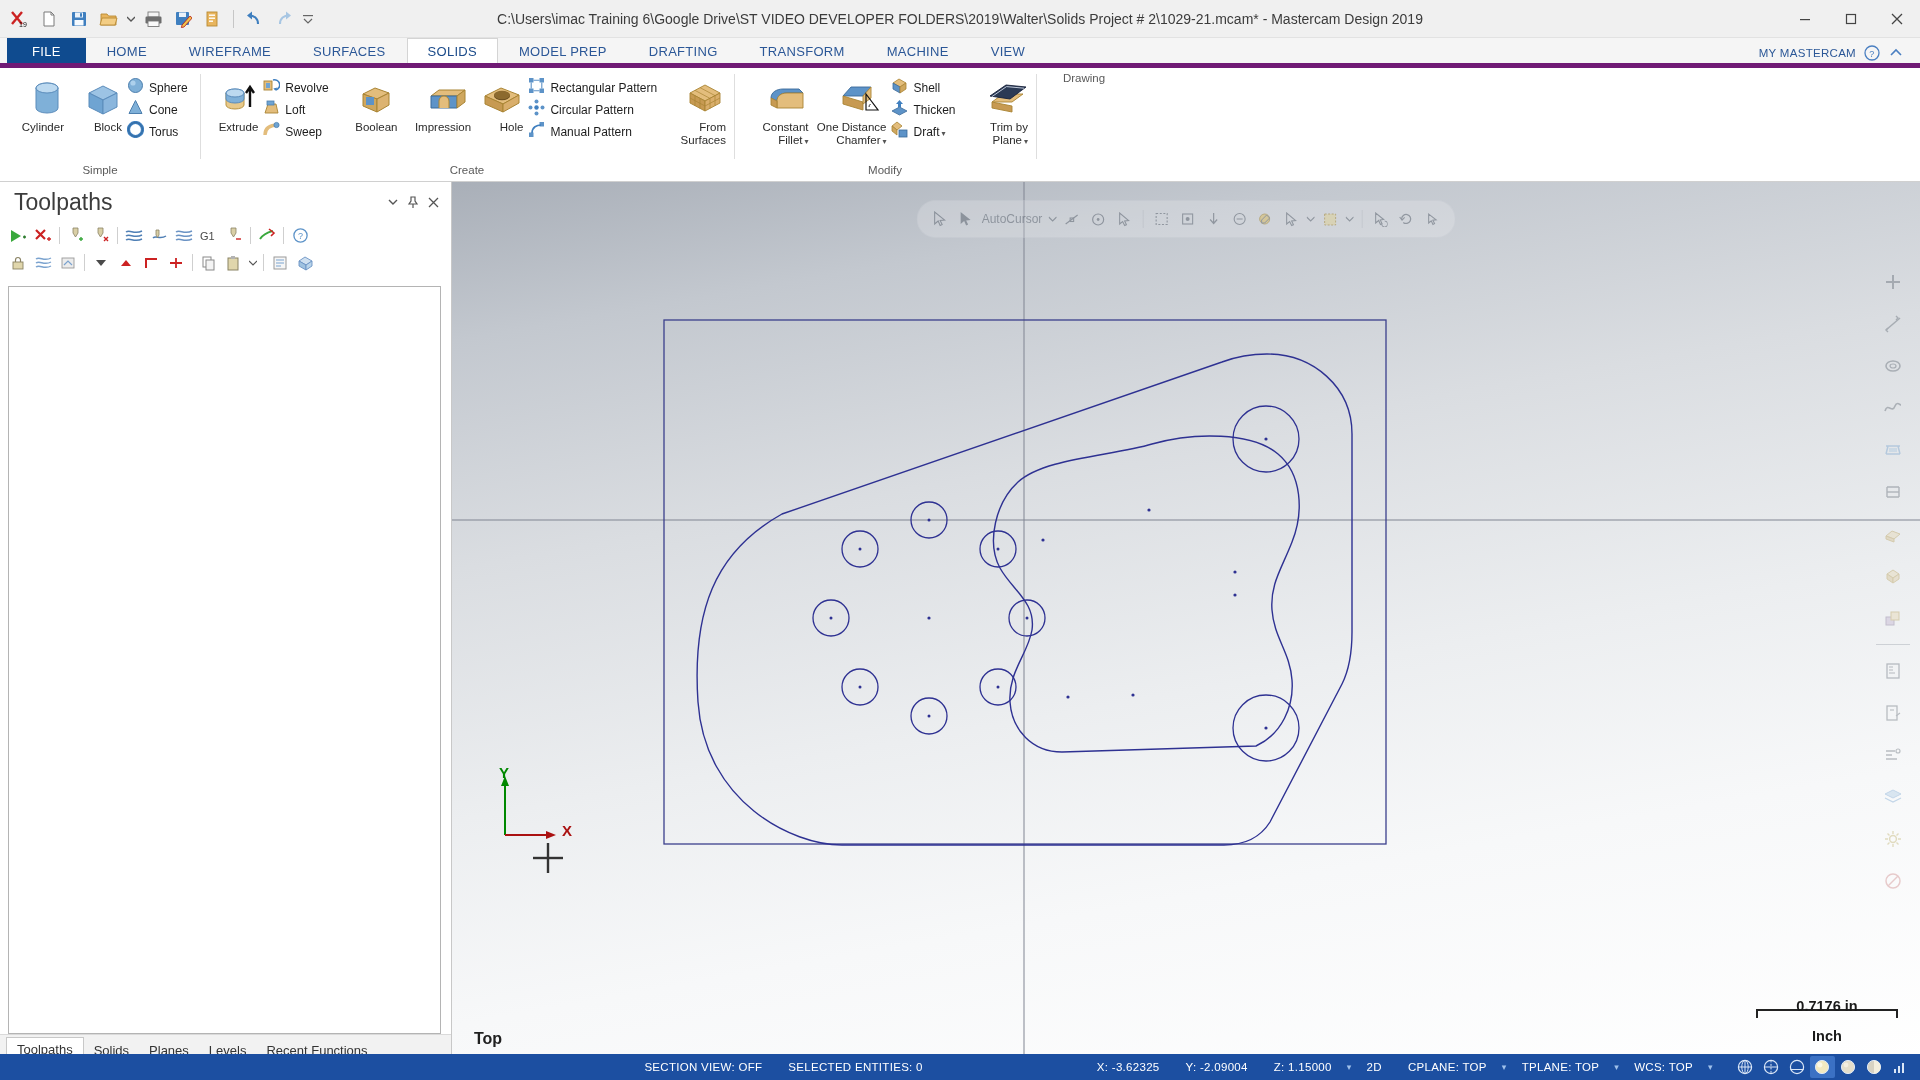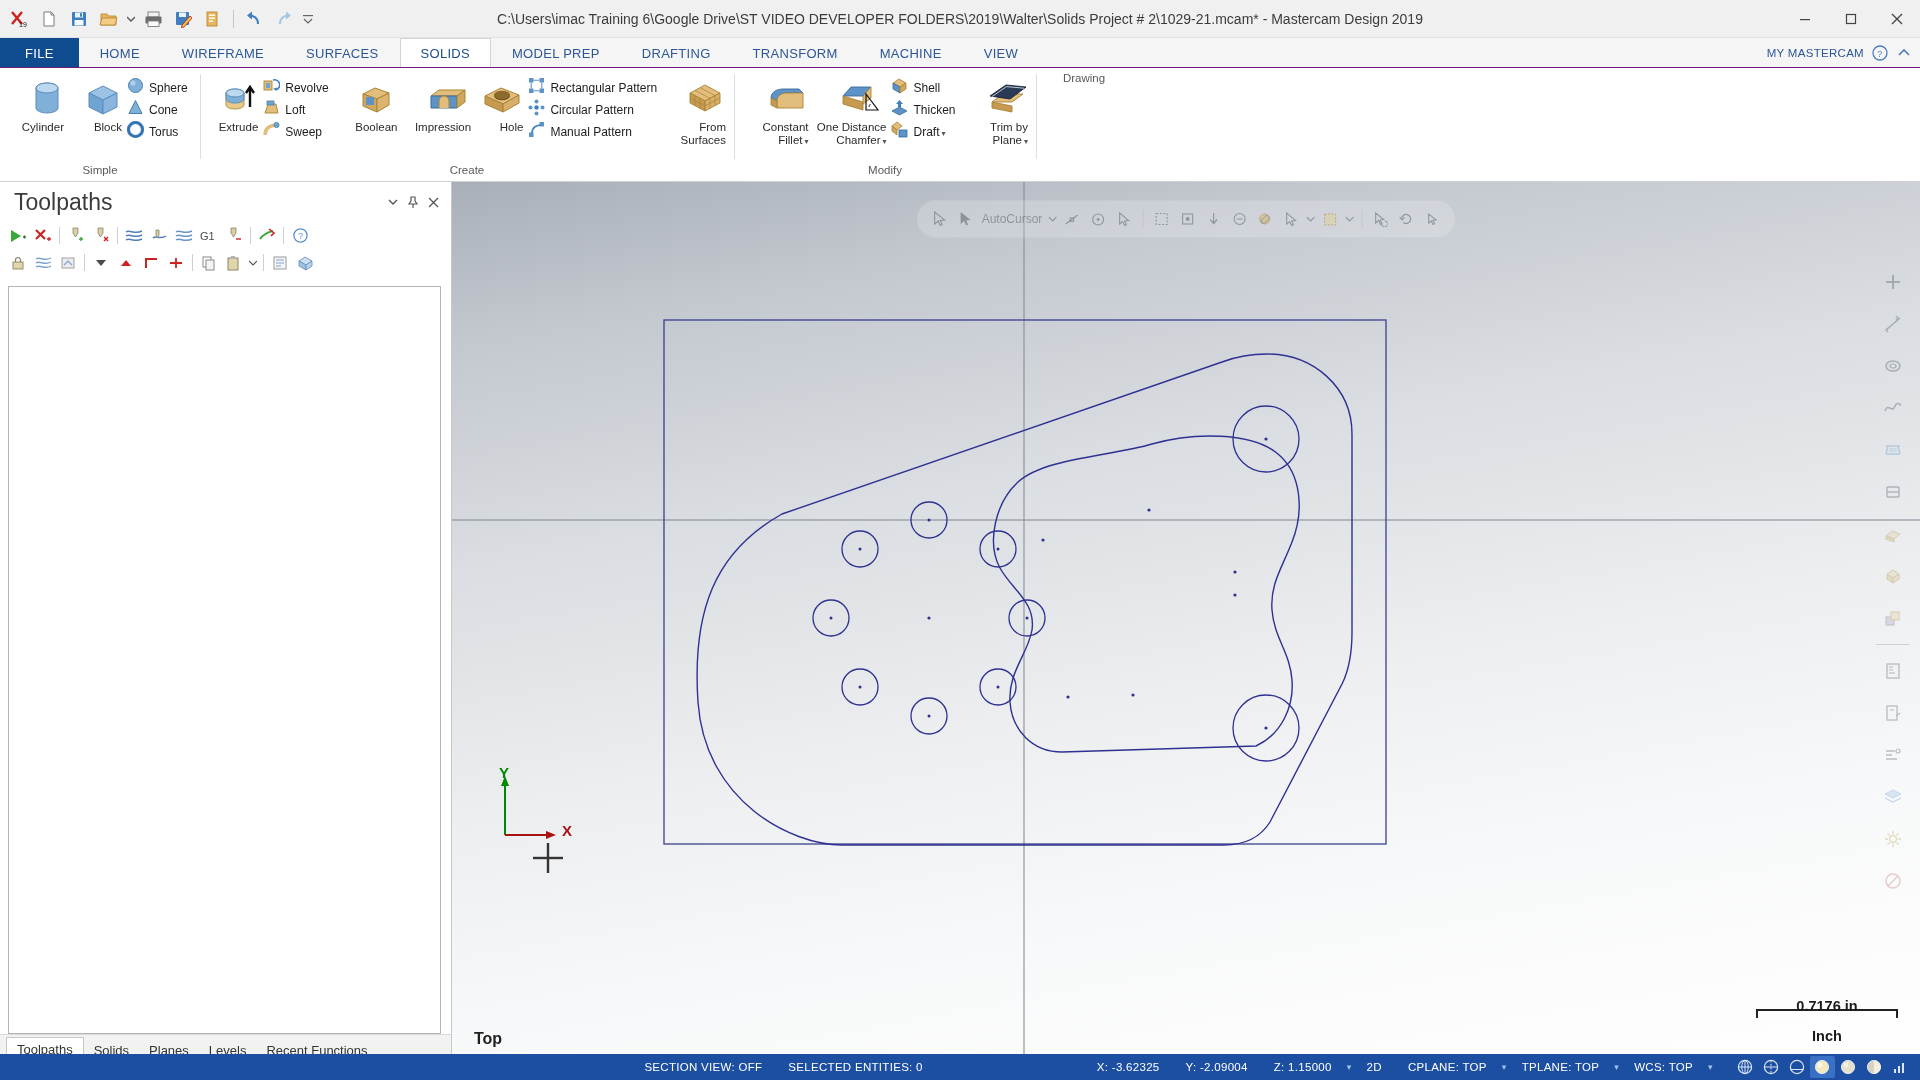--- a/index.html
+++ b/index.html
@@ -40,40 +40,41 @@
   .wc-btn {
     width: 46px; height: 36px;
     display: flex; align-items: center; justify-content: center;
     color: #444;
   }
 
   
   .ribbon-tabs {
     height: 30px; background: #f5f5f5;
     display: flex; align-items: stretch;
-    border-bottom: 1px solid #701a75;
+    border-bottom: 5px solid #701a75;
     position: relative;
+    padding-left: 7px;
   }
   .rtab {
     padding: 0 20px;
     display: flex; align-items: center;
     font-size: 13px; color: #2b5797; letter-spacing: .3px;
     border: 1px solid transparent; border-bottom: none;
   }
   .rtab.file {
     background: #0f4b8f; color: #fff; padding: 0 24px;
     font-weight: normal;
   }
   .rtab.active {
     background: #ffffff; color: #1b4b8a;
     border-color: #d4d4d4;
     position: relative; z-index: 3;
   }
   .my-mastercam {
-    position: absolute; right: 8px; top: 0; height: 30px;
+    position: absolute; right: 16px; top: 0; height: 30px;
     display: flex; align-items: center; gap: 8px;
     font-size: 11.5px; color: #2b5797; letter-spacing: .3px;
   }
   .mm-icon { width: 16px; height: 16px; }
 
   
   .ribbon {
     height: 114px; background: #ffffff;
     border-bottom: 1px solid #d0d0d0;
     display: flex; align-items: stretch;

